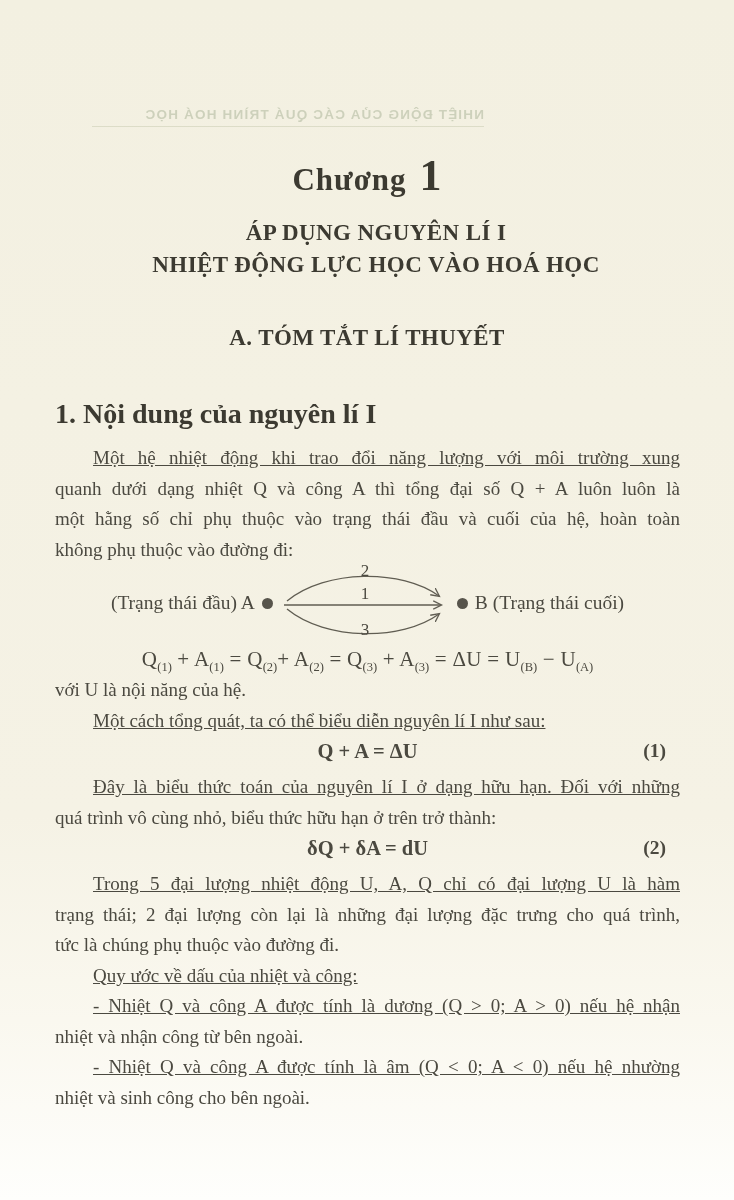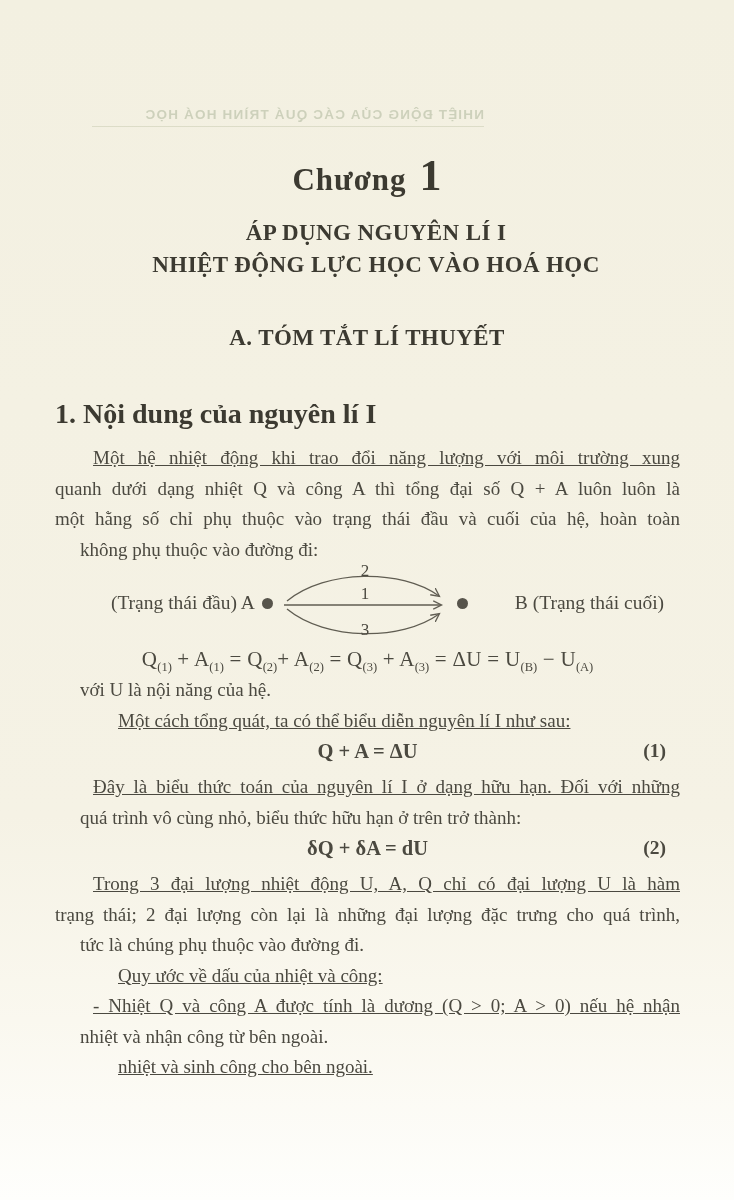--- a/index.html
+++ b/index.html
@@ -33,25 +33,25 @@
   .chapter-title{margin-top:16px;text-align:center;font-weight:bold;
     font-size:23px;line-height:32px;letter-spacing:.4px;color:var(--heading-ink,#3c3a31);margin-left:18px;}
   .section-heading{margin-top:44px;text-align:center;font-weight:bold;
     font-size:23px;letter-spacing:.4px;color:var(--heading-ink,#3c3a31);}
   .subsection-heading{margin-top:47px;font-weight:bold;font-size:28px;color:var(--heading-ink,#3c3a31);}
 
   .para{font-size:19px;line-height:30.5px;}
   .para .line{height:30.5px;overflow:hidden;}
   .para.indent .line:first-child{text-indent:38px;text-decoration:underline;}
   .line.jfull{text-align:justify;text-align-last:justify;}
-  .line.jlast{text-align:left;margin-left:25px;}
+  .line.jlast{text-align:left;}
   .p1{margin-top:13px;}
 
   .diagram{margin-top:-4px;height:84px;display:flex;align-items:center;justify-content:center;}
-  .dstate{font-size:19.5px;white-space:nowrap;margin-left:40px;}
+  .dstate{font-size:19.5px;white-space:nowrap;}
   .dot{width:11px;height:11px;border-radius:50%;background:#57544b;display:inline-block;margin:0 7px;flex:0 0 auto;}
   .arrows{flex:0 0 auto;}
   .arrows path{stroke:#605d52;stroke-width:1.3;fill:none;}
   .arrows text{font-family:"Liberation Serif",serif;font-size:17px;fill:var(--ink,#4b4940);}
 
   .state-eq{margin-top:2px;text-align:center;font-size:21px;letter-spacing:.3px;}
   .state-eq sub{font-size:12.5px;letter-spacing:0;}
 
   .eqrow{position:relative;text-align:center;font-size:20.5px;line-height:30px;margin-top:0;margin-bottom:6px;font-weight:bold;}
   .eqnum{position:absolute;right:14px;top:0;font-size:19.5px;}
@@ -123,29 +123,30 @@
         <div class="line jfull">Đây là biểu thức toán của nguyên lí I ở dạng hữu hạn. Đối với những</div>
         <div class="line jlast">quá trình vô cùng nhỏ, biểu thức hữu hạn ở trên trở thành:</div>
       </div>
 
     <div class="eqrow">
       <span>δQ + δA = dU</span>
       <span class="eqnum">(2)</span>
     </div>
 
     <div class="para indent">
-        <div class="line jfull">Trong 3 đại lượng nhiệt động U, A, Q chỉ có đại lượng U là hàm</div>
+        <div class="line jfull">Trong 5 đại lượng nhiệt động U, A, Q chỉ có đại lượng U là hàm</div>
         <div class="line jfull">trạng thái; 2 đại lượng còn lại là những đại lượng đặc trưng cho quá trình,</div>
         <div class="line jlast">tức là chúng phụ thuộc vào đường đi.</div>
       </div>
     <div class="para indent">
         <div class="line jlast">Quy ước về dấu của nhiệt và công:</div>
       </div>
     <div class="para indent">
         <div class="line jfull">- Nhiệt Q và công A được tính là dương (Q &gt; 0; A &gt; 0) nếu hệ nhận</div>
         <div class="line jlast">nhiệt và nhận công từ bên ngoài.</div>
       </div>
     <div class="para indent">
+        <div class="line jfull">- Nhiệt Q và công A được tính là âm (Q &lt; 0; A &lt; 0) nếu hệ nhường</div>
         <div class="line jlast">nhiệt và sinh công cho bên ngoài.</div>
       </div>
 
   </div>
 </div>
 
 </body></html>

